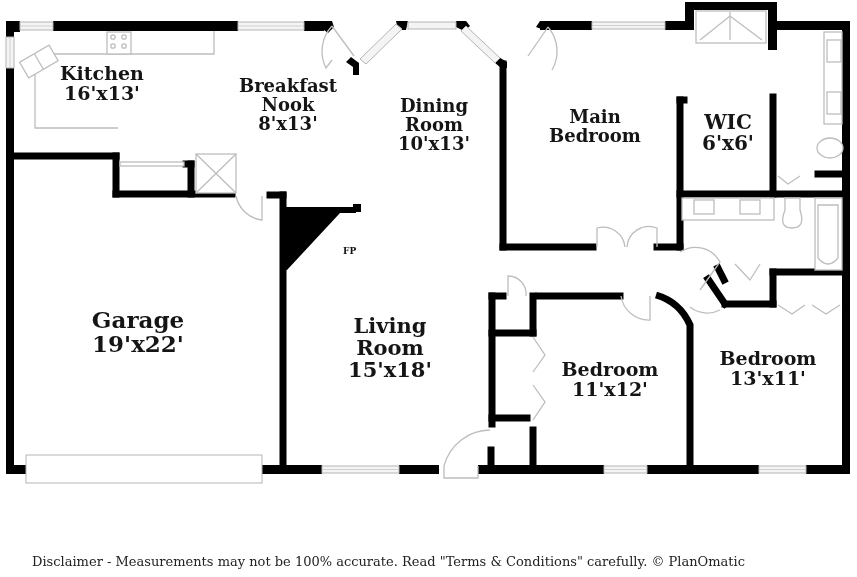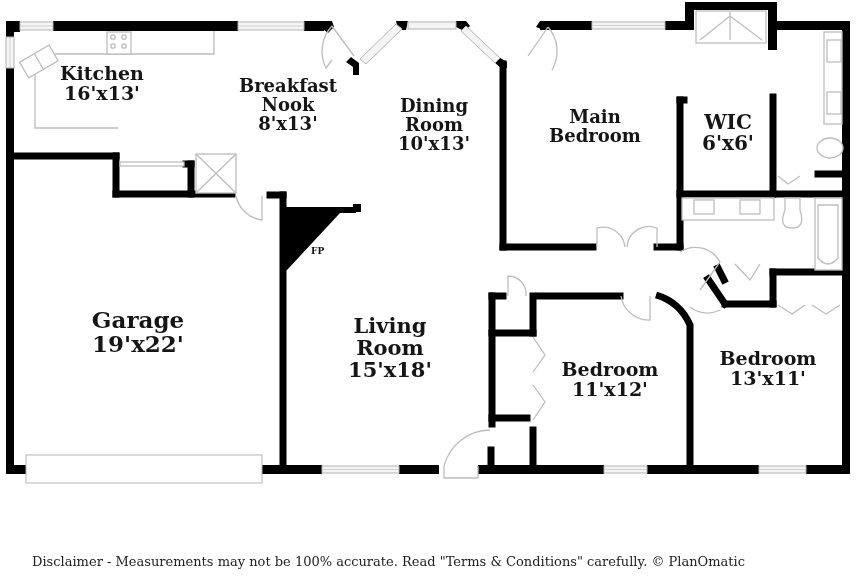--- a/index.html
+++ b/index.html
@@ -6,21 +6,21 @@
   body { width: 857px; height: 577px; position: relative; overflow: hidden; font-family: "DejaVu Serif", serif; }
   #plan { position: absolute; left: 0; top: 0; width: 857px; height: 577px; }
   .wall { fill: #000; }
   .wline { stroke: #000; stroke-width: 7; fill: none; stroke-linecap: square; }
   .fix { stroke: #bdbdbd; stroke-width: 1.3; fill: #fff; }
   .fixn { stroke: #bdbdbd; stroke-width: 1.3; fill: none; }
   .win { fill: #f4f4f4; stroke: #b5b5b5; stroke-width: 1; }
   .winl { stroke: #c8c8c8; stroke-width: 0.8; }
   .label { position: absolute; text-align: center; font-family: "DejaVu Serif", serif; font-weight: bold; color: #151515; line-height: 1.05; white-space: nowrap; }
   .label .name, .label .dim { display: block; }
-  .fp { position: absolute; font-family: "DejaVu Serif", serif; font-weight: bold; font-size: 9px; color: #111; }
+  .fp { position: absolute; font-family: "DejaVu Serif", serif; font-weight: bold; font-size: 9px; color: #111; margin-left: 32px; }
   .disclaimer { position: absolute; left: 0; top: 554px; width: 777px; text-align: center; font-family: "DejaVu Serif", serif; font-size: 13px; color: #222; white-space: nowrap; }
 </style>
 </head>
 <body>
 
 <svg id="plan" viewBox="0 0 857 577" xmlns="http://www.w3.org/2000/svg">
 
   <g>
 
     <rect class="wall" x="6" y="21" width="14" height="11"></rect>

